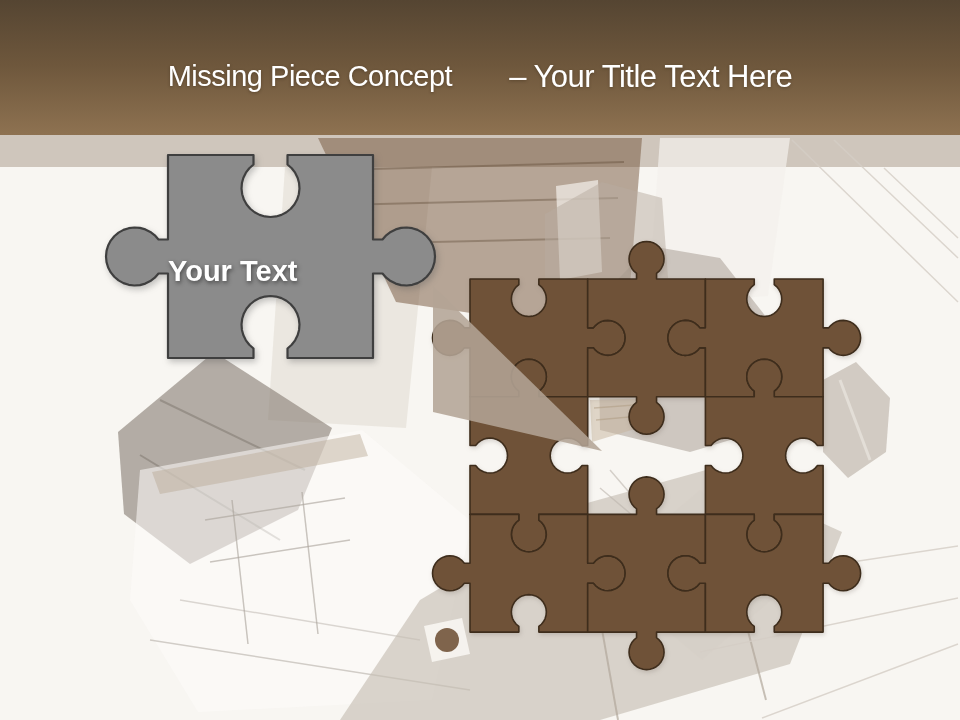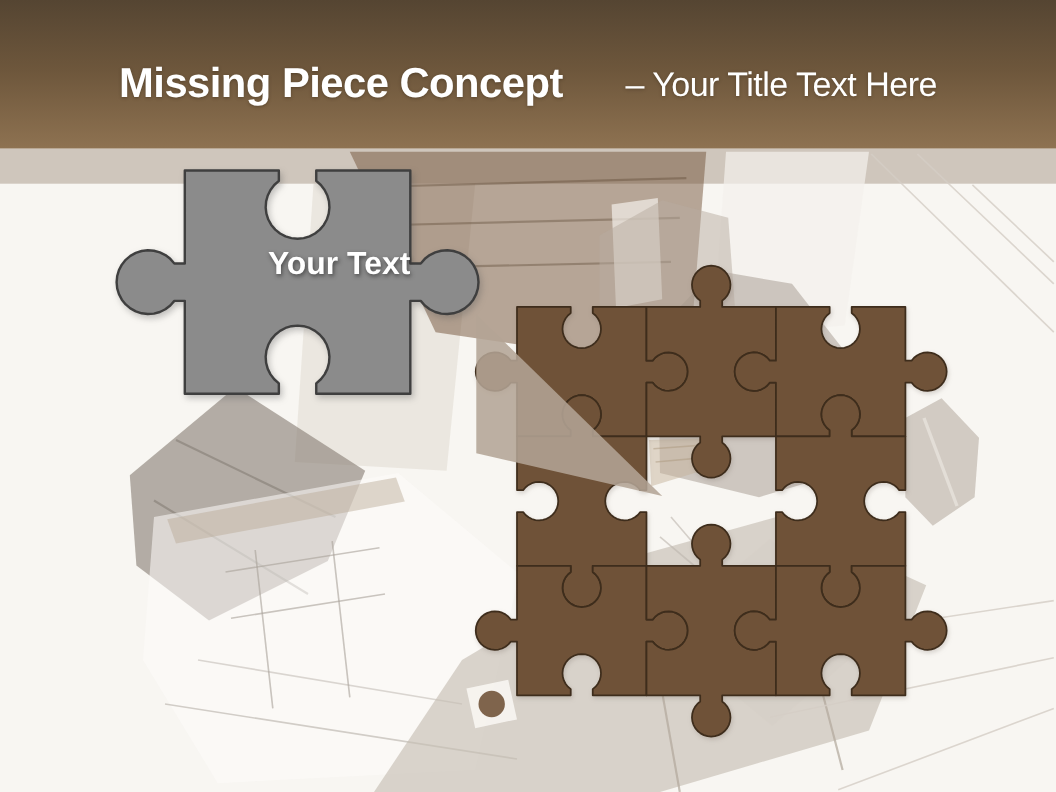--- a/index.html
+++ b/index.html
@@ -7,30 +7,30 @@
     position:relative;width:960px;height:720px;overflow:hidden;
     background:#f8f6f2;font-family:"Liberation Sans",sans-serif;
   }
   .scene{position:absolute;left:0;top:0;width:960px;height:720px;}
   .header{
     position:absolute;left:0;top:0;width:960px;height:135px;
     display:flex;align-items:center;justify-content:center;gap:13px;
     box-sizing:border-box;padding-top:18px;
   }
   .title-bold{
-    font-weight:bold;font-size:38px;color:#ffffff;letter-spacing:-0.5px;
+    font-weight:normal;font-size:29px;color:#ffffff;letter-spacing:-0.5px;
     text-shadow:0 1px 3px rgba(50,38,22,0.45);white-space:nowrap;
   }
   .title-regular{
     font-weight:normal;font-size:31px;color:#ffffff;letter-spacing:-0.5px;
     text-shadow:0 1px 3px rgba(50,38,22,0.40);white-space:nowrap;margin-left:44px;
   }
   .piece-label-box{
-    position:absolute;left:168px;top:139px;width:205px;height:203px;
-    display:flex;align-items:center;justify-content:flex-end;pointer-events:none;
+    position:absolute;left:168px;top:170px;width:205px;height:203px;
+    display:flex;align-items:center;justify-content:flex-start;pointer-events:none;
   }
   .piece-label{
     font-weight:bold;font-size:29px;color:#ffffff;
     text-shadow:1px 2px 4px rgba(35,35,35,0.65);
   }
   .gray-piece-shadow{filter:drop-shadow(2px 3px 3px rgba(90,90,90,0.35));}
   .puzzle-shadow{filter:drop-shadow(1px 2px 2px rgba(110,100,90,0.25));}
 </style>
 </head>
 <body>

